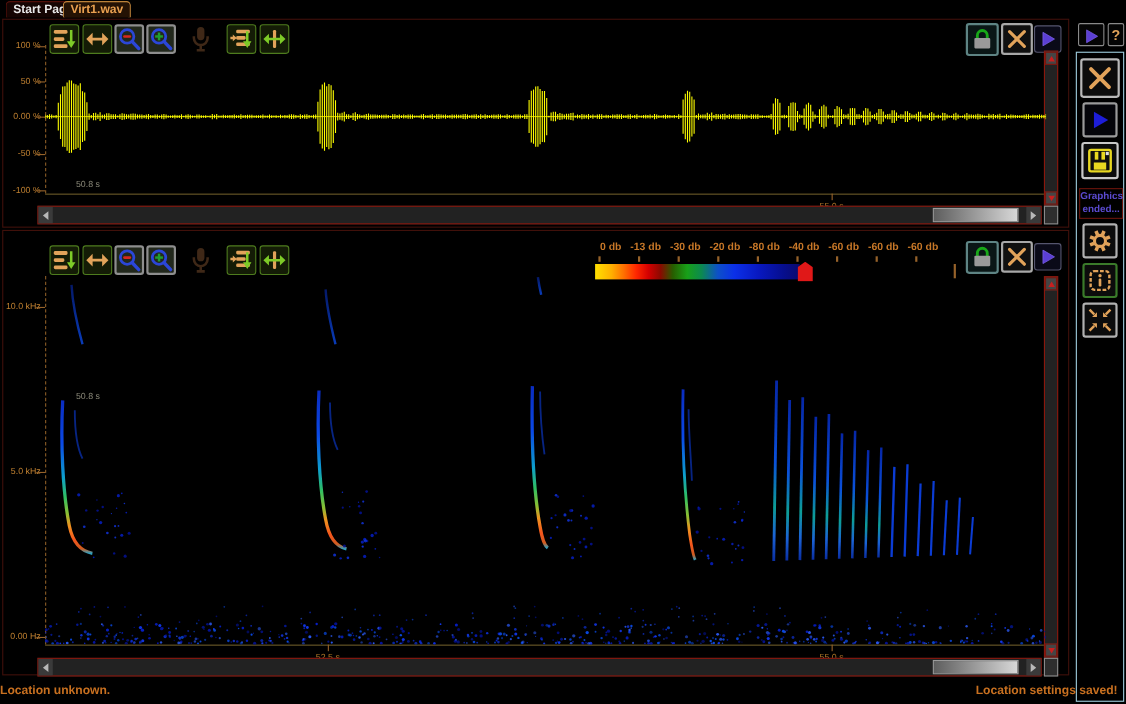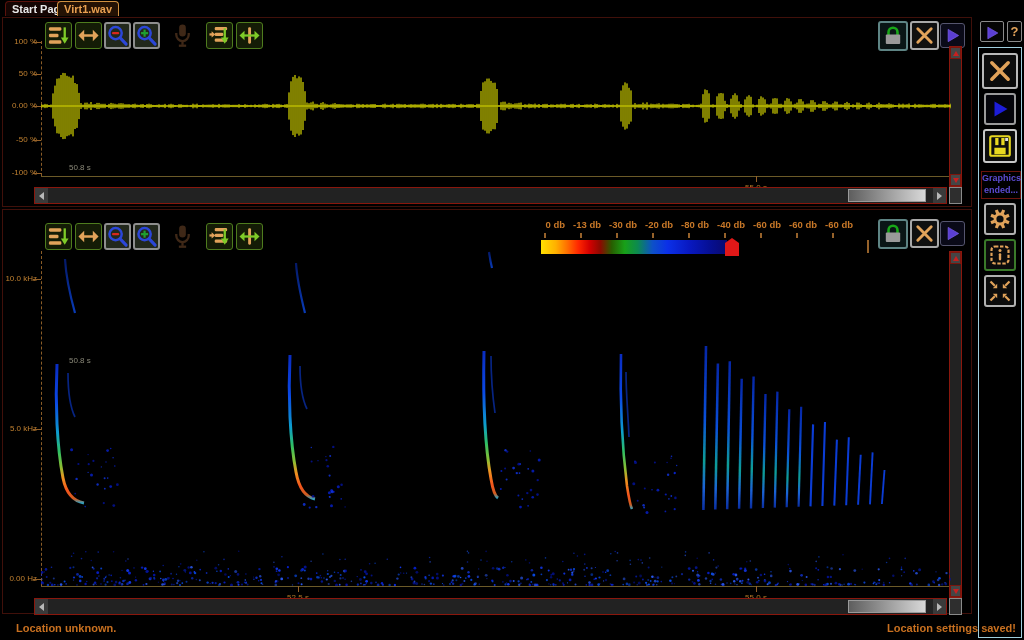--- a/index.html
+++ b/index.html
@@ -44,21 +44,21 @@
   #sidebar{position:absolute;left:978px;top:47px;width:44px;height:591px;
            border:1px solid #9fcede;background:#000;box-sizing:border-box;}
   .sbtn{position:absolute;left:5px;width:32px;height:32px;background:#0c0c0c;
         border:2px solid #b0b0b0;border-radius:3px;box-sizing:border-box;padding:2px;}
   #reading-box{position:absolute;left:2px;top:123px;width:38px;height:26px;border:1px solid #6a140c;
                color:#5b4bd0;font-size:9px;font-weight:bold;text-align:center;line-height:12px;}
   .trbtn{position:absolute;box-sizing:border-box;border:1px solid #8a8a8a;background:#050505;
          border-radius:2px;padding:1px;}
   #tr-help{color:#e2a35a;font-size:13px;font-weight:bold;text-align:center;line-height:18px;}
   #status-left,#status-right{position:absolute;top:622px;font-size:11px;font-weight:bold;color:#c87020;}
-  #status-left{left:16px;}
+  #status-left{left:0;}
   #status-right{right:8px;text-align:right;}
 </style>
 </head>
 <body>
 
 <div id="app">
   <div id="tabbar">
     <div class="tab tab-inactive">Start Page</div>
     <div class="tab tab-active">Virt1.wav</div>
   </div>

